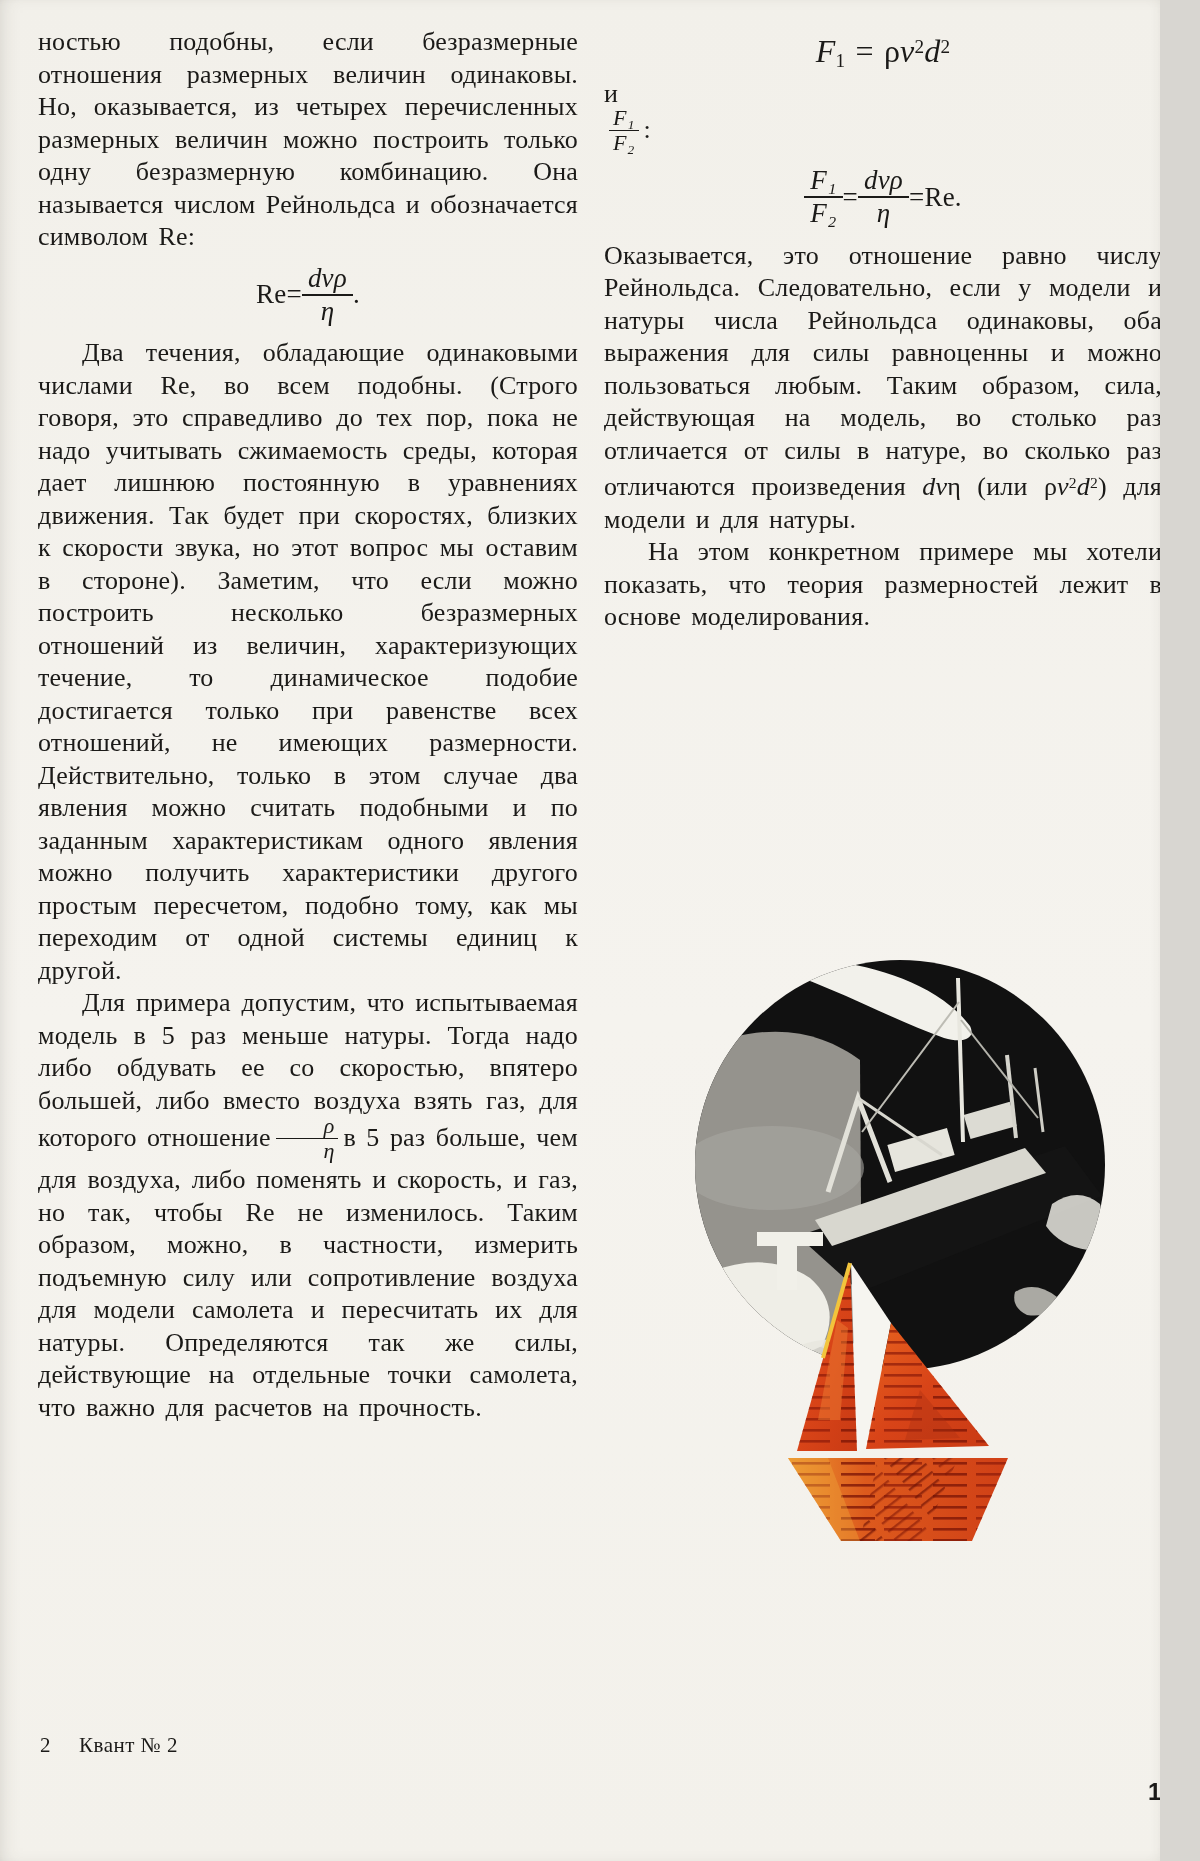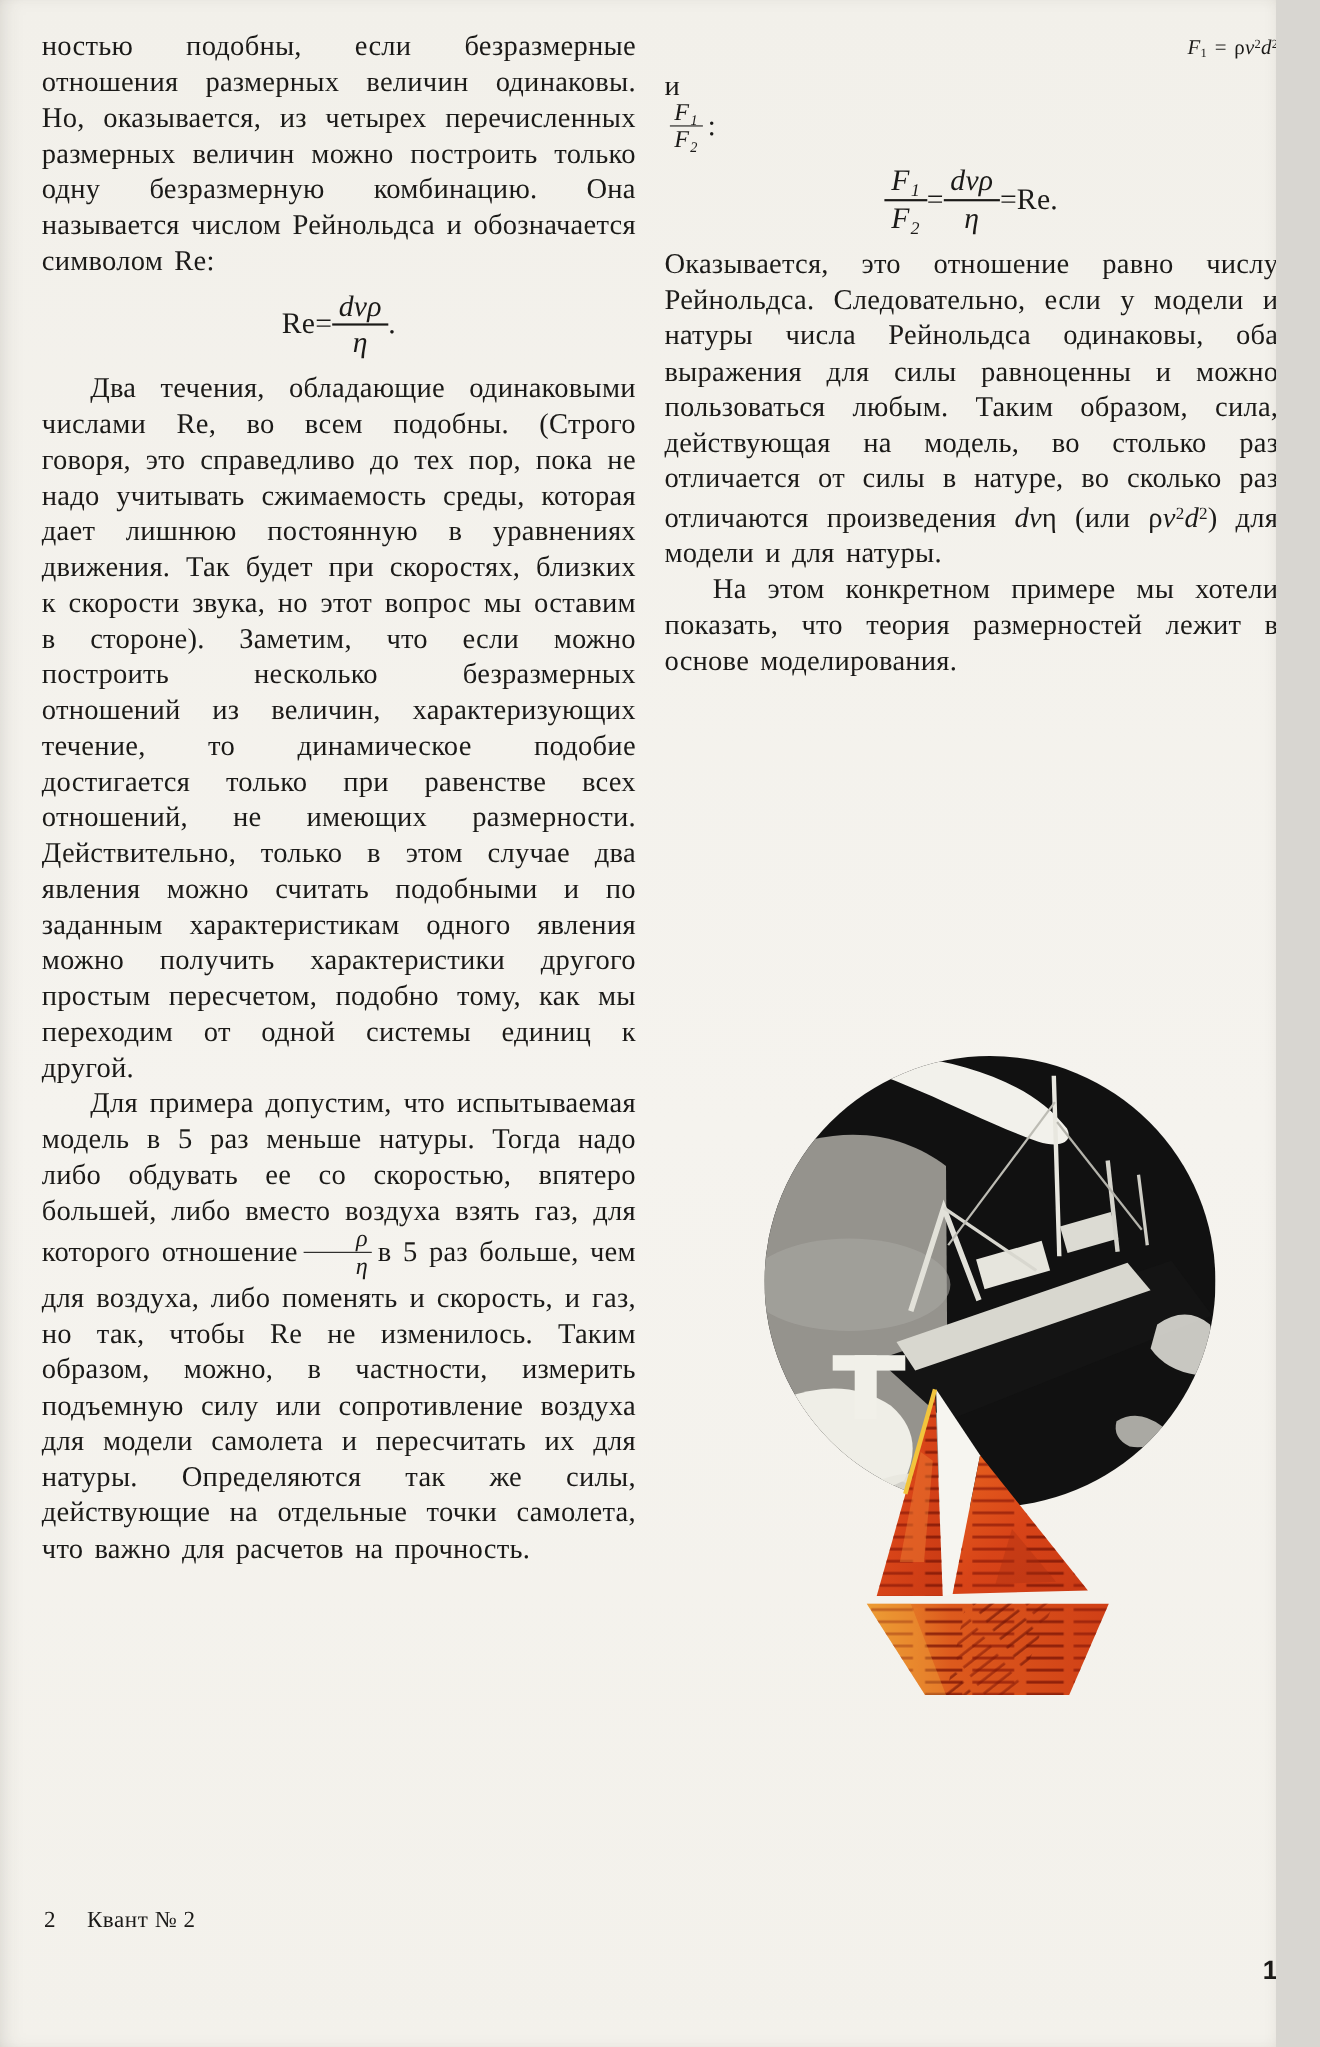--- a/index.html
+++ b/index.html
@@ -10,21 +10,21 @@
     font-family:"Liberation Serif","DejaVu Serif",serif;
     color:#1b1a18;
     box-shadow: inset 10px 0 26px -18px rgba(60,55,45,.35), inset -6px 0 18px -14px rgba(60,55,45,.2);
   }
   .col { position:absolute; top:26px; text-align:justify; font-size:26px; line-height:32.5px; word-spacing:3.5px; letter-spacing:.2px; }
   .col-left  { left:38px;  width:540px; }
   .col-right { left:604px; width:558px; }
   p.para { margin:0; }
   p.ind  { text-indent:44px; }
   .formula { display:flex; justify-content:center; align-items:center; margin:10px 0 12px; font-size:27px; line-height:1.05; }
-  .formula-line { text-align:right; margin:8px 0; font-size:19px; line-height:1.1; word-spacing:2px; }
+  .formula-line { text-align:center; margin:8px 0; font-size:32px; line-height:1.1; word-spacing:2px; }
   .frac { display:inline-flex; flex-direction:column; align-items:center; font-style:italic; }
   .fnum { display:block; border-bottom:2px solid #1b1a18; padding:0 6px 2px; }
   .fden { display:block; padding-top:1px; }
   .ifrac { display:inline-flex; flex-direction:column; align-items:center; vertical-align:middle;
            font-size:22px; line-height:1.0; font-style:italic; margin:0 5px; position:relative; top:-2px; }
   .ifrac .fnum { border-bottom:1.5px solid #1b1a18; padding:0 4px 1px; }
   .sb { font-size:.6em; vertical-align:-.25em; }
   .sp { font-size:.6em; vertical-align:.45em; }
   .it { font-style:italic; }
   .conj { margin:1px 0 2px; line-height:30px; text-align:left; }

